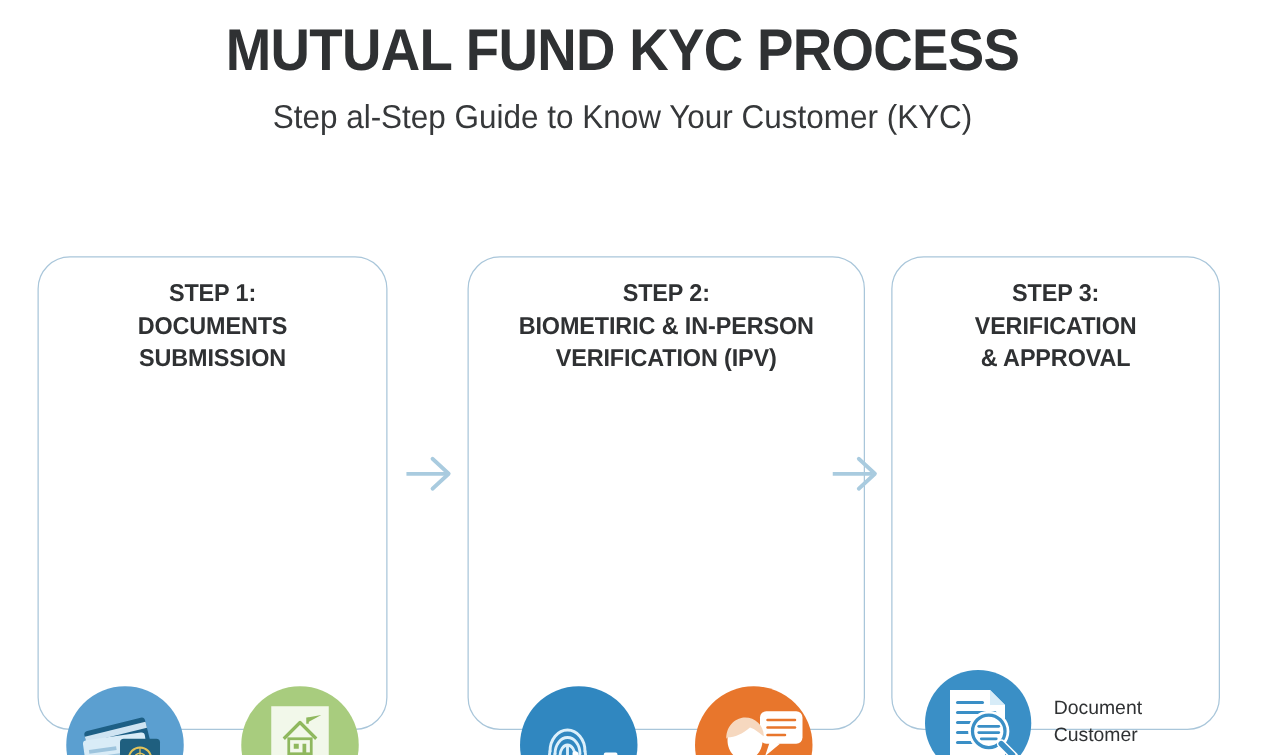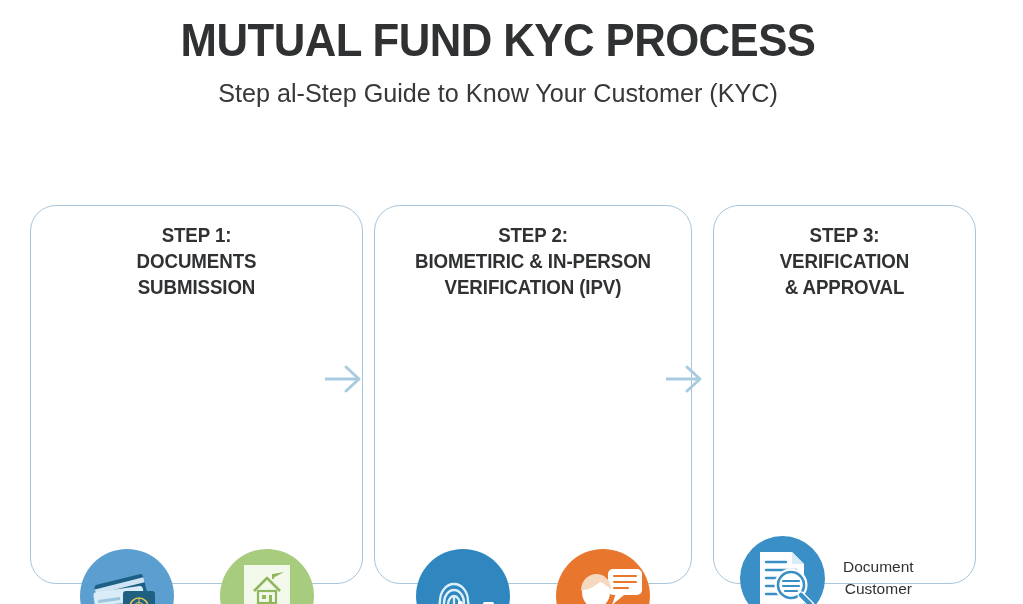--- a/index.html
+++ b/index.html
@@ -51,21 +51,21 @@
   
   .panel {
     position: absolute;
     top: 205px;
     height: 379px;
     background: #ffffff;
     border: 1.6px solid #a9c6da;
     border-radius: 26px;
     box-sizing: border-box;
   }
-  #panel-1 { left: 30px;  width: 333px; }
+  #panel-1 { left: 30px;  width: 280px; }
   #panel-2 { left: 374px; width: 318px; }
   #panel-3 { left: 713px; width: 263px; }
 
   .panel-heading {
     position: absolute;
     top: 17px;
     left: 0;
     width: 100%;
     text-align: center;
     color: #2f3133;
@@ -135,21 +135,21 @@
     background: #3a8fc6;
     display: flex;
     align-items: center;
     justify-content: center;
     flex: 0 0 auto;
   }
   .p3-doc-text {
     font-size: 15.5px;
     color: #2f3133;
     line-height: 1.38;
-    text-align: center;
+    text-align: left;
     padding-bottom: 2px;
   }
   .p3-doc-text .line2 { display: block; }
 </style>
 </head>
 <body>
 
 <div id="infographic">
 
   <div class="header">

